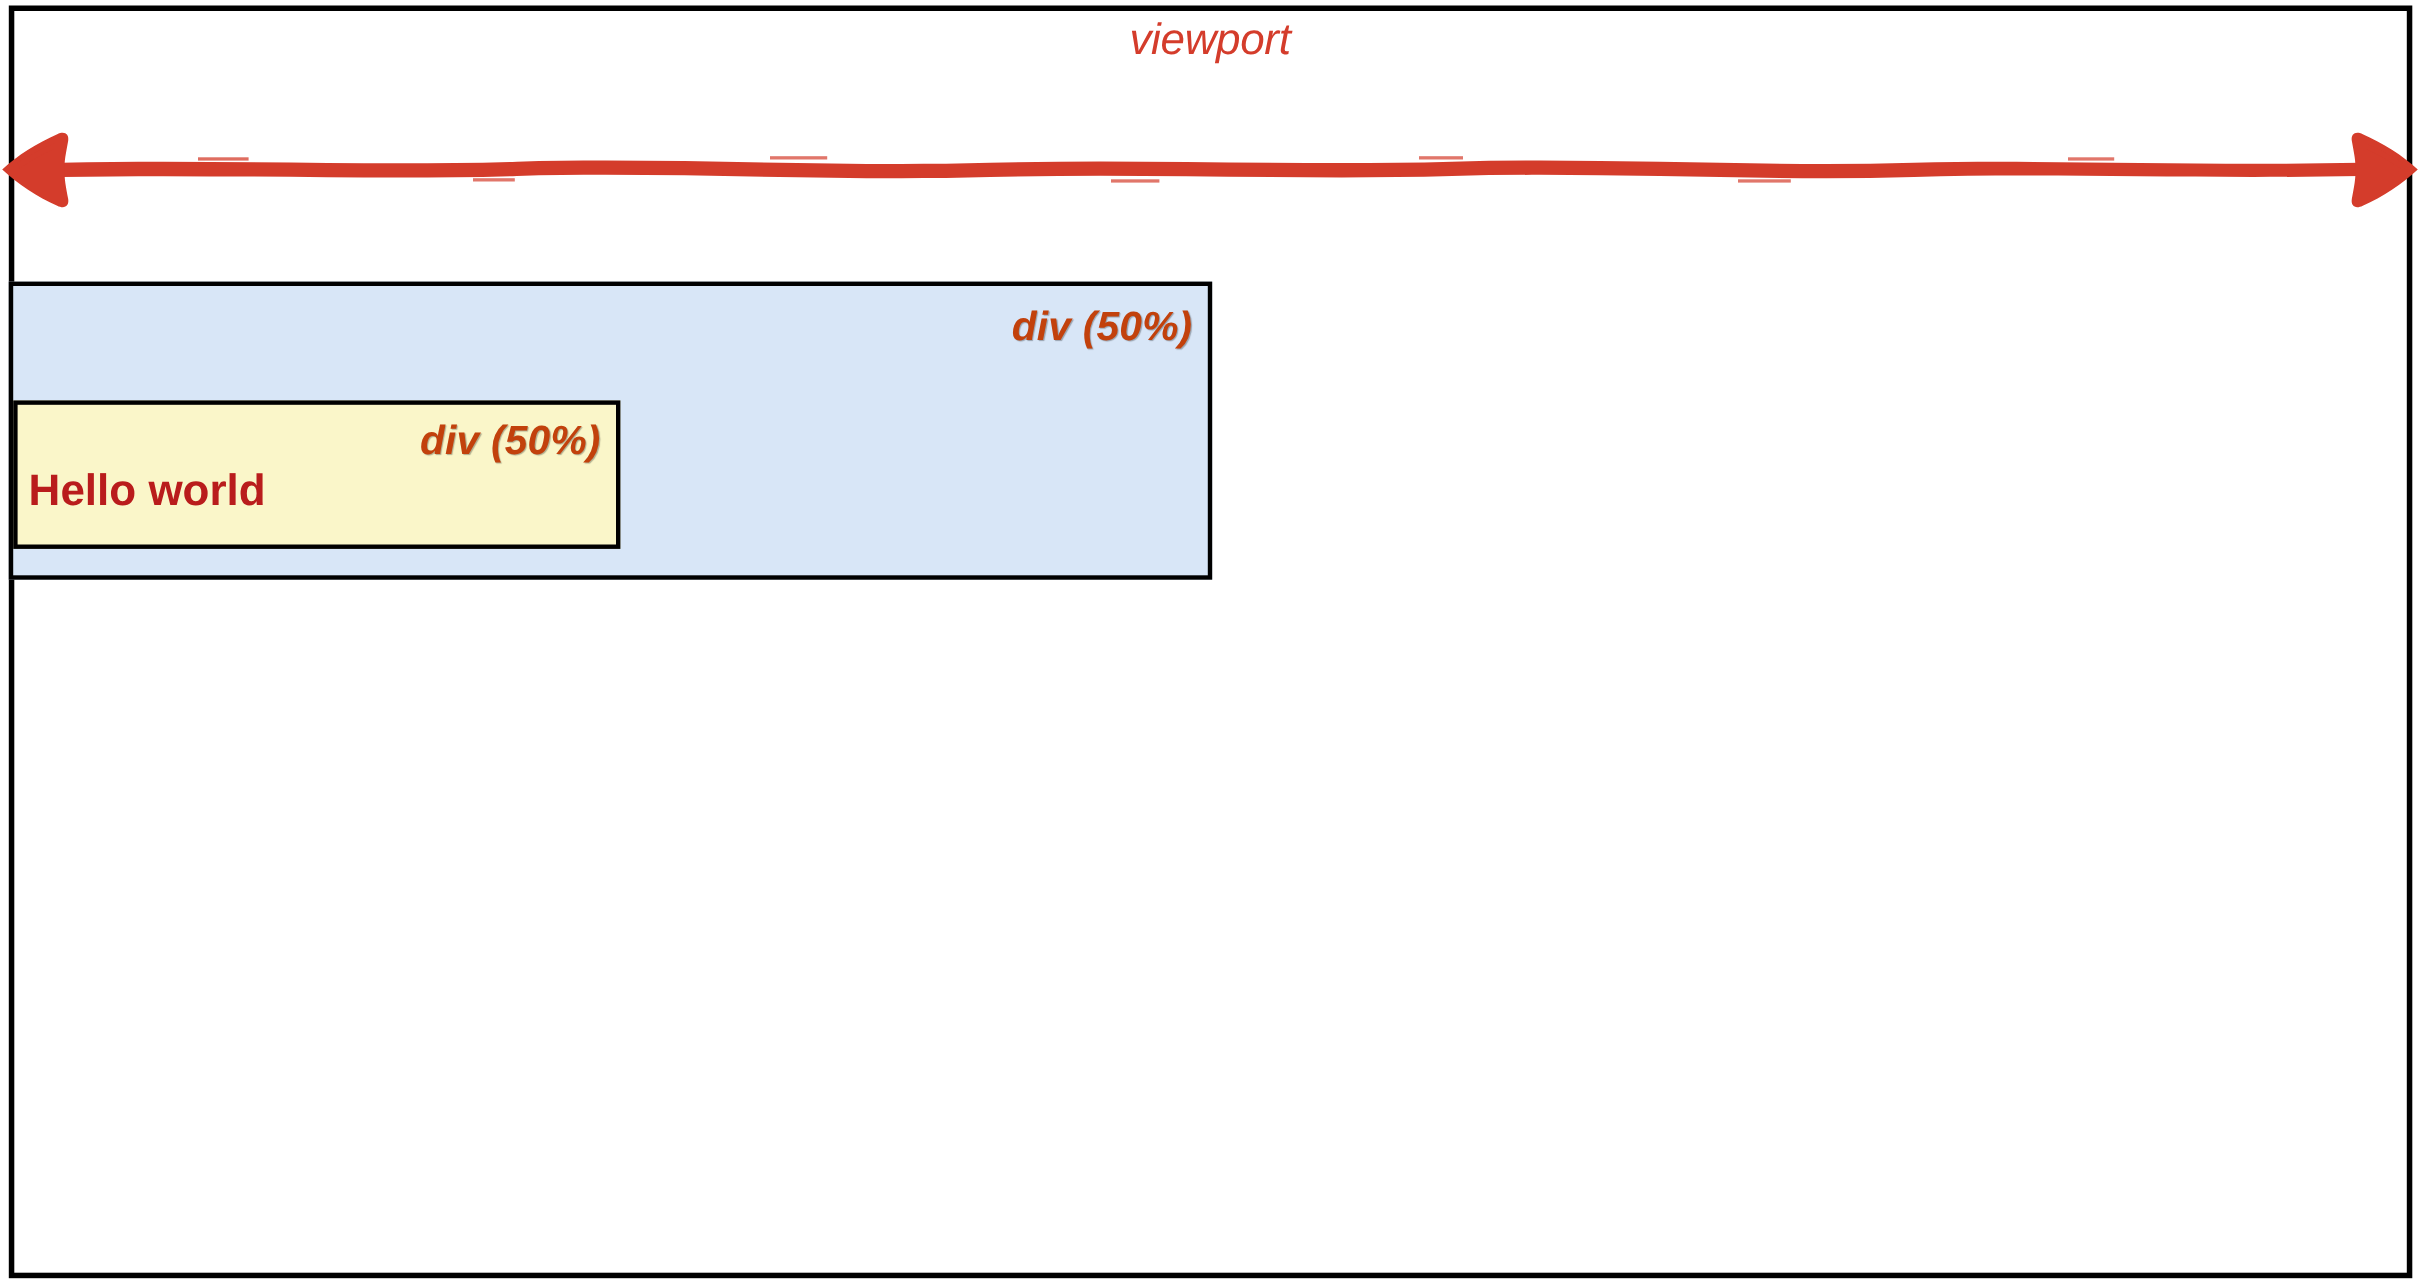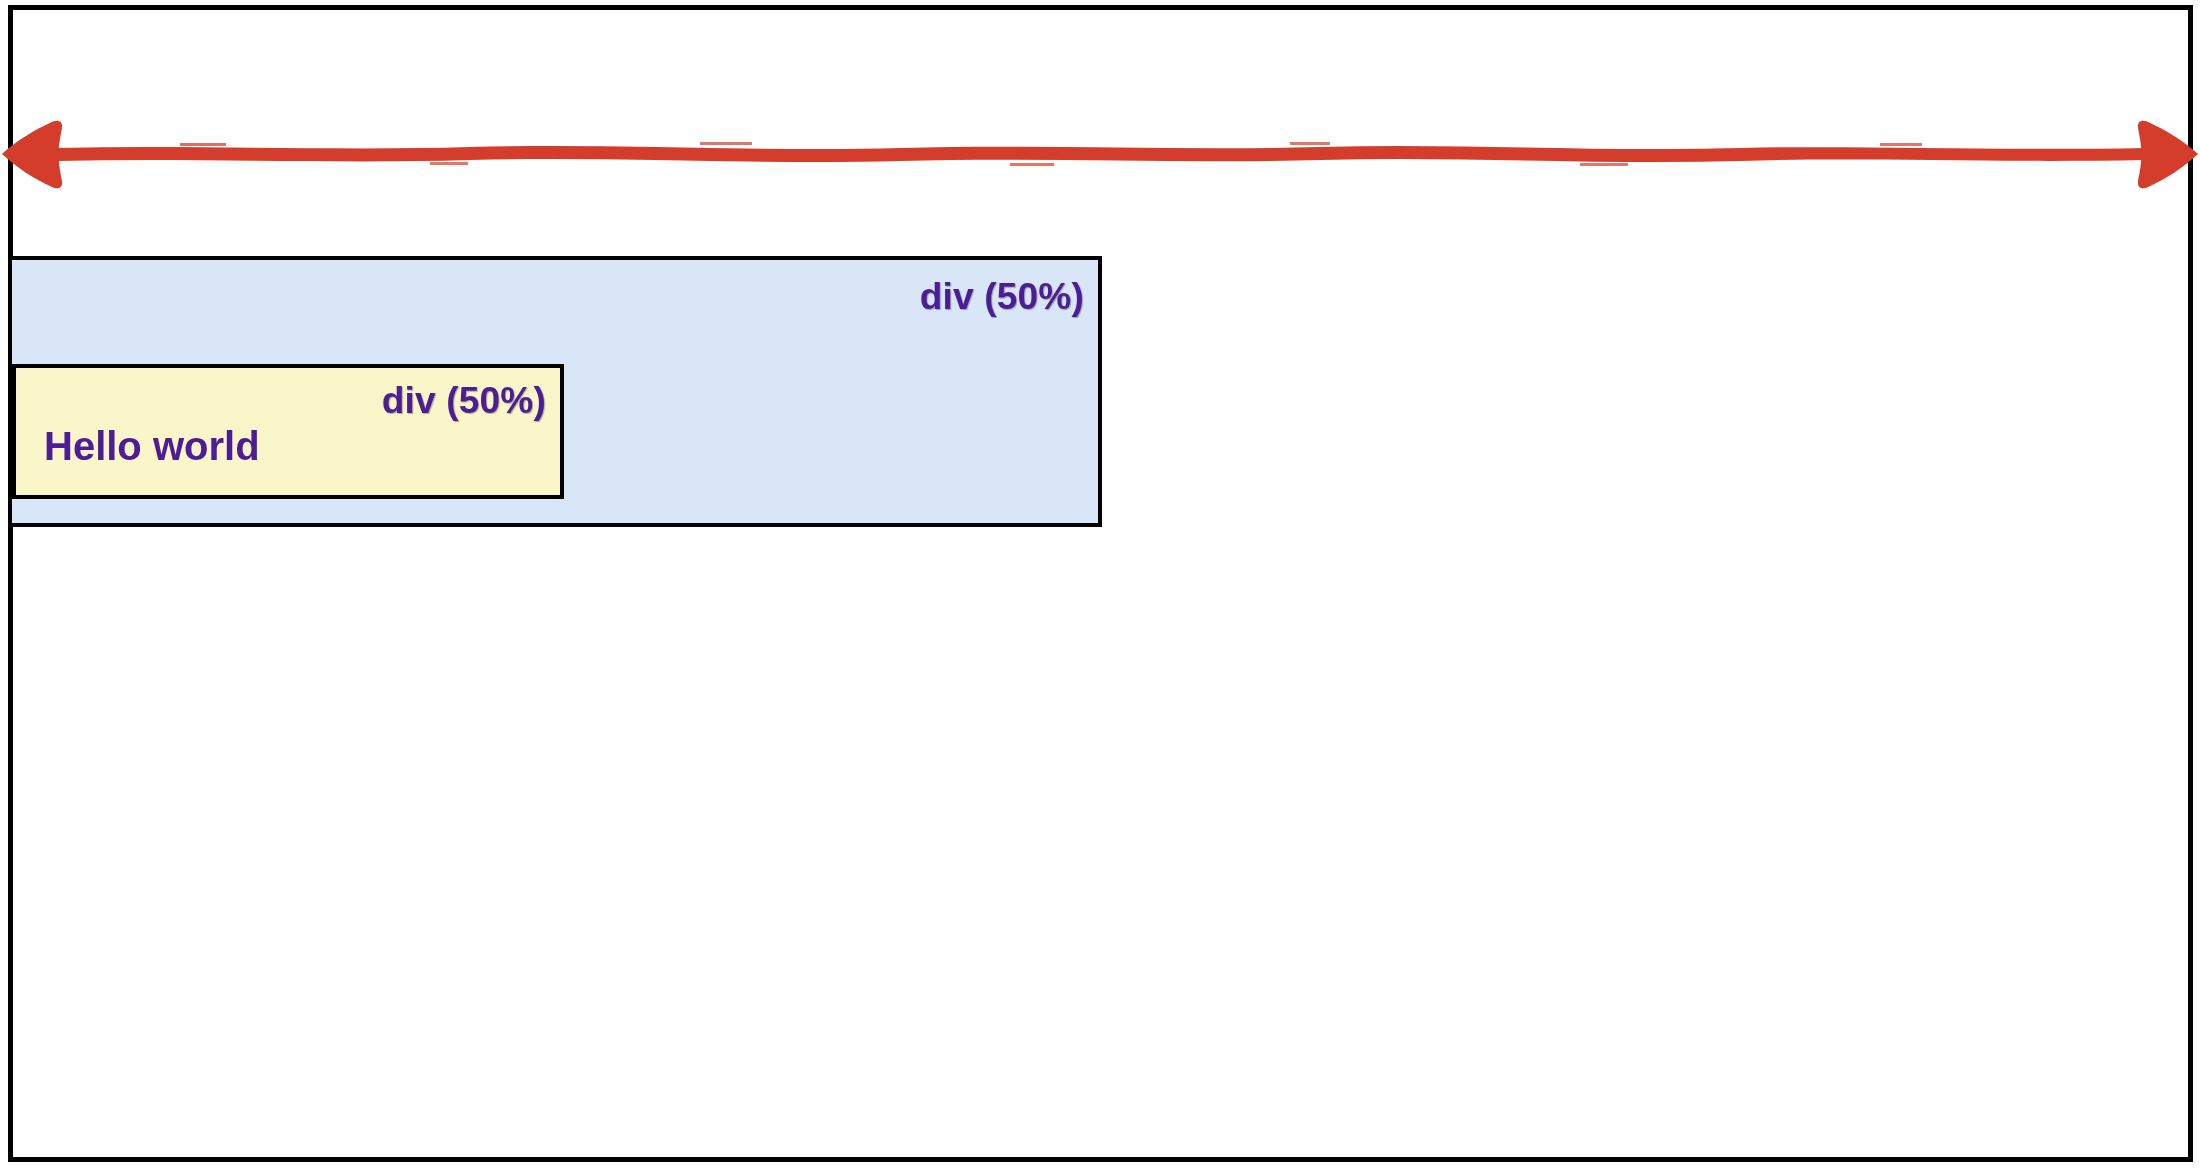--- a/index.html
+++ b/index.html
@@ -79,49 +79,51 @@
     height: 135px;
     box-sizing: border-box;
     border: 4px solid #000000;
     background: #faf6c9;
   }
 
   .box-label {
     position: absolute;
     right: 14px;
     top: 16px;
-    color: #4c1d95;
+    color: #c2410c;
     font-size: 37px;
     font-weight: bold;
+    font-style: italic;
     letter-spacing: 0.2px;
     text-shadow: 1px 1px 1px rgba(0,0,0,0.30);
     white-space: nowrap;
   }
   #inner-div .box-label {
     right: 14px;
     top: 12px;
   }
 
   #hello-world {
     position: absolute;
-    left: 28px;
+    left: 10px;
     top: 56px;
-    color: #4c1d95;
+    color: #b91c1c;
     font-size: 40px;
     font-weight: bold;
     font-style: normal;
     white-space: nowrap;
   }
 </style>
 </head>
 <body>
 
 <div id="viewport-frame"></div>
 
 <div id="viewport-annotation">
+  <span class="annot-line">viewport</span>
 </div>
 
 <div id="viewport-arrow">
   <svg viewBox="0 0 2200 92" preserveAspectRatio="none" xmlns="http://www.w3.org/2000/svg">
     <g fill="#d43c2b">
 
       <path d="M56,40
                C200,37 340,43 470,39
                C610,35 760,44 900,40
                C1040,36 1180,43 1320,39

